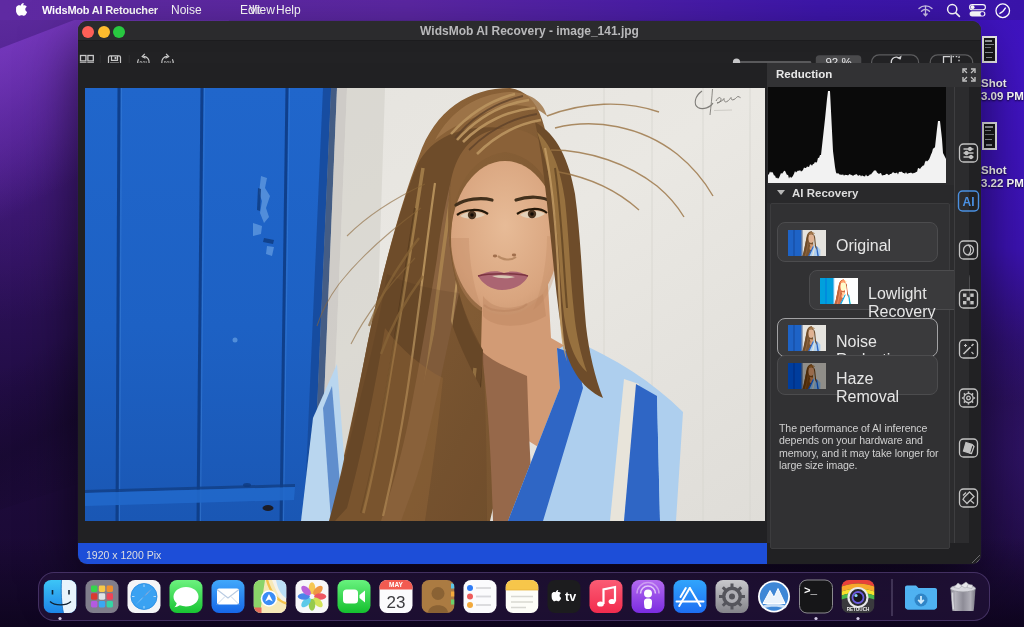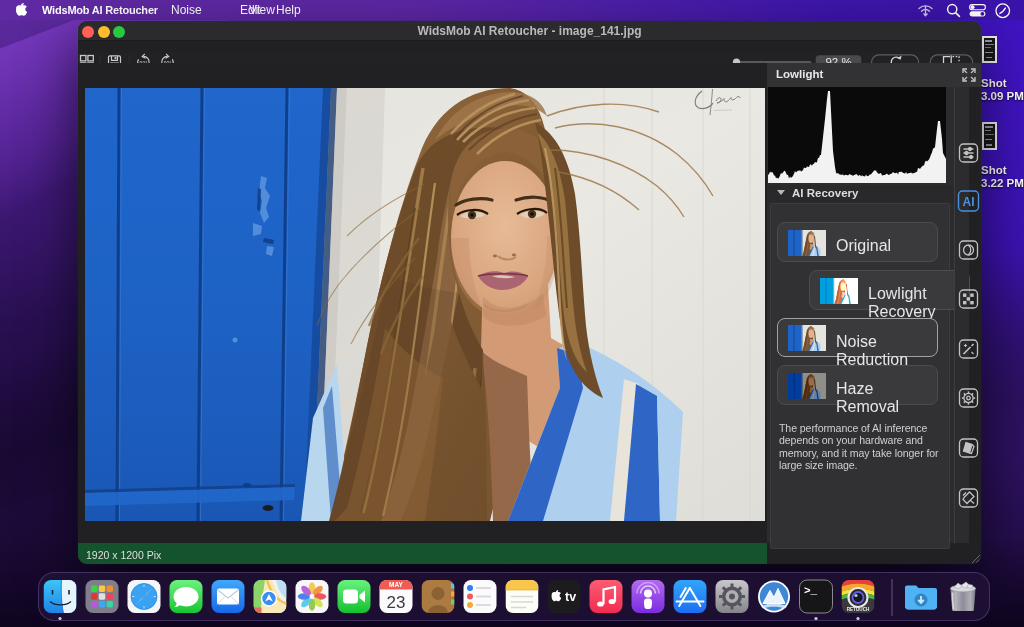--- a/index.html
+++ b/index.html
@@ -40,21 +40,21 @@
     background:#212123; border-radius:9px; box-shadow:0 22px 55px rgba(0,0,0,.6), 0 0 1px rgba(255,255,255,.25);
     overflow:hidden; }
   #titlebar { position:absolute; left:0; top:0; width:100%; height:20px; background:#2b2b2d;
     border-bottom:1px solid #1c1c1e; }
   .tl { position:absolute; top:5px; width:12px; height:12px; border-radius:50%; }
   #title { position:absolute; top:0; width:100%; text-align:center; line-height:20px;
     color:#b9b9bb; font-size:12px; font-weight:bold; }
   #toolbar { position:absolute; left:0; top:31px; width:100%; height:22px; background:#222224; border-bottom:1px solid #ffffff; }
   
   #canvas { position:absolute; left:0; top:42px; width:689px; height:480px; background:#212123; }
-  #statusbar { position:absolute; left:0; top:522px; width:689px; height:21px; background:#14532d; }
+  #statusbar { position:absolute; left:0; top:522px; width:689px; height:21px; background:#1d4ed8; }
   #statusbar span { position:absolute; left:8px; top:6px; color:#dededf; font-size:10.5px; }
   #sidebar { position:absolute; left:689px; top:42px; width:187px; height:480px; background:#2c2c2e; }
   .rbtn { position:absolute; left:10px; width:161px; height:39.5px; background:#3a3a3c; border:1px solid #4c4c4e; border-radius:8px; }
   .rbtn.sel { border:1.5px solid #a2a2a4;padding-left:8px; }
   .rbtn span { position:absolute; left:58px; top:14px; color:#e6e6e6; font-size:16px; }
   #infotext { position:absolute; left:12px; top:359px; width:175px; color:#cfcfcf; font-size:10.6px; line-height:12.4px; letter-spacing:-0.1px; white-space:nowrap; }
   #strip { position:absolute; left:876px; top:42px; width:15px; height:480px; background:#2c2c2e; border-left:1px solid #3e3e40; }
 
   
   #dock { position:absolute; left:38px; top:572px; width:952px; height:49px;
@@ -124,21 +124,21 @@
         <path d="M4.5,11 C7,10 9.5,7.5 11,4.8" stroke="#fff" stroke-width="1.3" fill="none"></path>
       </svg>
     </span>
   </div>
 
   <div id="win">
     <div id="titlebar">
       <div class="tl" style="left:4px; background:#ff5f57;"></div>
       <div class="tl" style="left:19.5px; background:#febc2e;"></div>
       <div class="tl" style="left:35px; background:#28c840;"></div>
-      <div id="title">WidsMob AI Retoucher - image_141.jpg</div>
+      <div id="title">WidsMob AI Recovery - image_141.jpg</div>
     </div>
     <div id="toolbar">
       <svg width="903" height="22" viewBox="0 0 903 22" style="position:absolute;left:0;top:0;">
         <g stroke="#c9c9c9" stroke-width="1.3" fill="none">
           <rect x="2.5" y="3.5" width="5.4" height="5.4"></rect>
           <rect x="9.9" y="3.5" width="5.4" height="5.4"></rect>
           <rect x="2.5" y="10.9" width="5.4" height="5.4"></rect>
           <rect x="9.9" y="10.9" width="5.4" height="5.4"></rect>
         </g>
         <line x1="22.2" y1="3" x2="22.2" y2="19" stroke="#2f2f31" stroke-width="1"></line>
@@ -402,21 +402,21 @@
           <use href="#thumb"></use>
         </svg>
         <span>Lowlight Recovery</span>
       </div>
       <div class="rbtn sel" style="top:254.5px;">
         <svg width="38" height="26" style="position:absolute;left:10px;top:6.5px;">
           <use href="#thumb"></use>
         </svg>
         <span>Noise Reduction</span>
       </div>
-      <div class="rbtn" style="top:302px;">
+      <div class="rbtn" style="top:292px;">
         <svg width="38" height="26" style="position:absolute;left:10px;top:6.5px;filter:brightness(0.62) saturate(1.5) contrast(1.05);">
           <use href="#thumb"></use>
         </svg>
         <span>Haze Removal</span>
       </div>
       <div id="infotext">The performance of AI inference<br>depends on your hardware and<br>memory, and it may take longer for<br>large size image.</div>
     </div>
     <div id="strip">
       <svg width="27" height="480" viewBox="0 0 27 480">
         <g transform="translate(13.5,90)" stroke="#c2c2c2" stroke-width="1.3" fill="none">
@@ -473,21 +473,21 @@
           <path d="M3.5,-3.5 L5.5,-1.5 L3,5.5 L1,5" fill="none"></path>
         </g>
         <g transform="translate(13.5,435)" stroke="#c2c2c2" stroke-width="1.3" fill="none">
           <rect x="-9" y="-9" width="18" height="18" rx="4"></rect>
           <path d="M-5.5,-2.5 L-2.5,-5.5 M-4,-1 L1,-6 L5.5,-1.5 L-1.5,5.5 L-5.5,1.5 Z"></path>
           <path d="M1.5,2 L5.5,5.5"></path>
         </g>
       </svg>
     </div>
     <div style="position:absolute;left:689px;top:42px;width:214px;height:24px;background:#323234;">
-      <span style="position:absolute;left:9px;top:5px;color:#e8e8e8;font-weight:bold;font-size:11.5px;">Lowlight</span>
+      <span style="position:absolute;left:9px;top:5px;color:#e8e8e8;font-weight:bold;font-size:11.5px;">Reduction</span>
       <svg width="14" height="14" style="position:absolute;left:195px;top:5px;" viewBox="0 0 14 14" stroke="#c2c2c2" stroke-width="1.4" fill="none">
         <path d="M5,1 L1,1 L1,5 M9,1 L13,1 L13,5 M1,9 L1,13 L5,13 M13,9 L13,13 L9,13"></path>
         <path d="M1.5,1.5 L5,5 M12.5,1.5 L9,5 M1.5,12.5 L5,9 M12.5,12.5 L9,9" stroke-width="1.2"></path>
       </svg>
     </div>
     <div id="statusbar">
       <span>1920 x 1200 Pix</span>
     </div>
     <svg width="12" height="12" style="position:absolute;left:891px;top:531px;" viewBox="0 0 12 12">
       <path d="M11,3 L3,11 M11,7 L7,11" stroke="#6a6a6c" stroke-width="1"></path>

